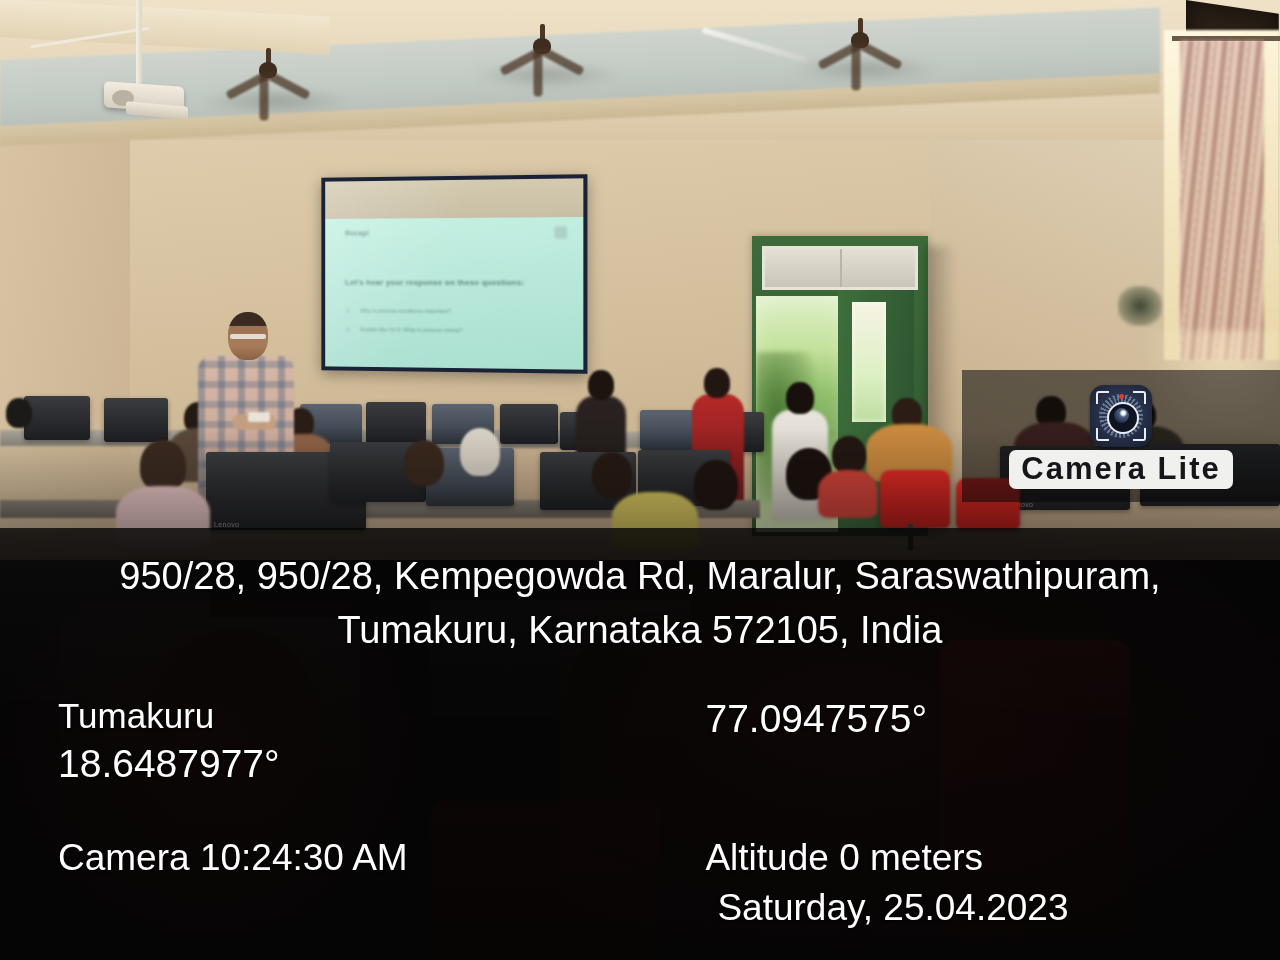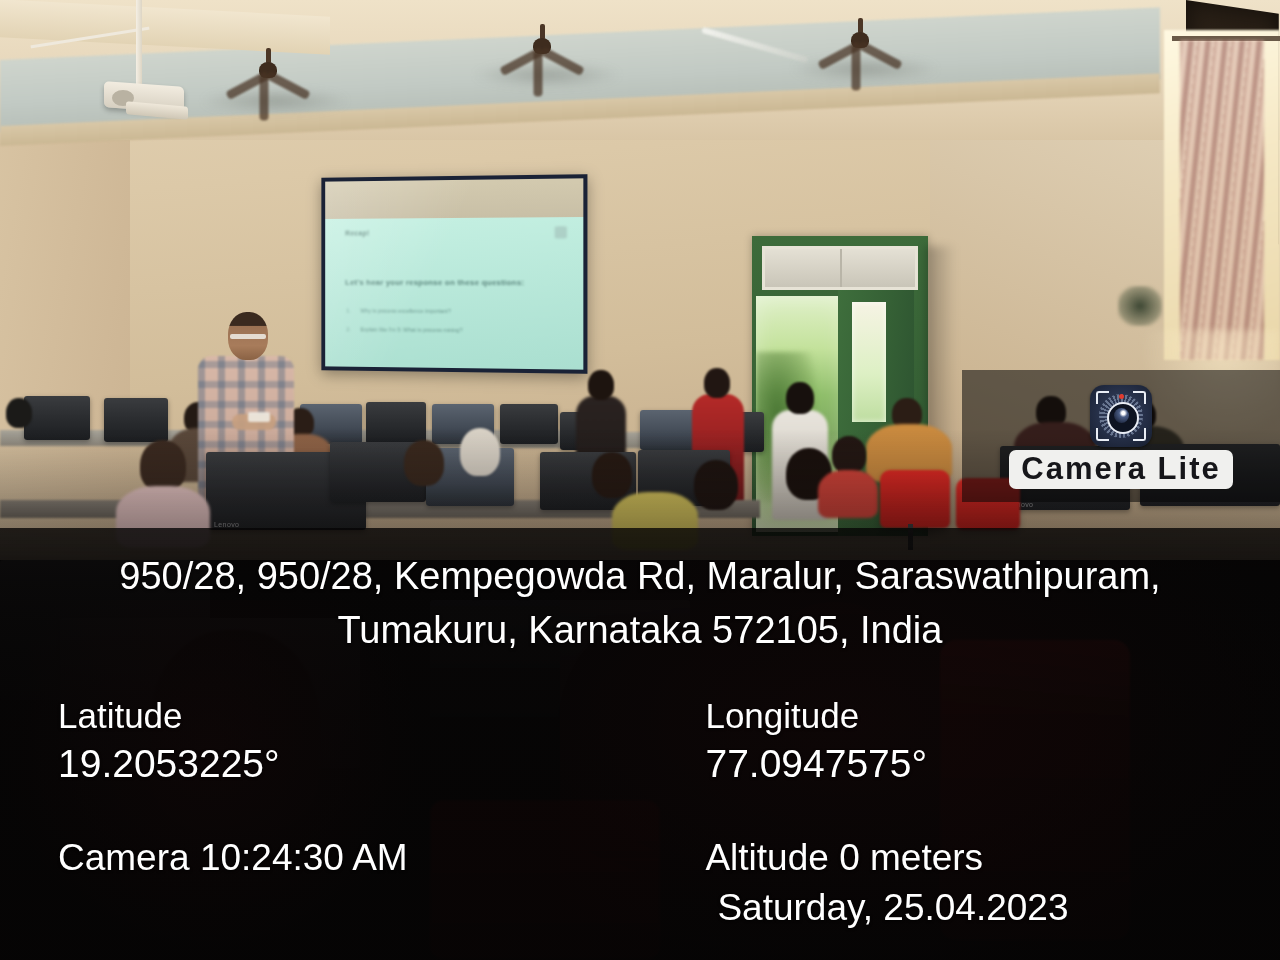--- a/index.html
+++ b/index.html
@@ -830,25 +830,24 @@
     </div>
     <div class="wm-sub">Camera Lite</div>
   </div>
 
   <div class="info-panel">
 
     <div class="address">950/28, 950/28, Kempegowda Rd, Maralur, Saraswathipuram, Tumakuru, Karnataka 572105, India</div>
 
     <div class="grid2 coords">
       <div class="cell">
-        <div class="lbl">Latitude</div>
-        <div class="val">19.2053225°</div>
+        <div class="lbl">Tumakuru</div>
+        <div class="val">18.6487977°</div>
       </div>
       <div class="cell right">
-        <div class="lbl">Longitude</div>
         <div class="val">77.0947575°</div>
       </div>
     </div>
 
     <div class="grid2 times">
       <div class="cell">
         <div class="line">Camera 10:24:30 AM</div>
       </div>
       <div class="cell right">
         <div class="line">Altitude 0 meters</div>

